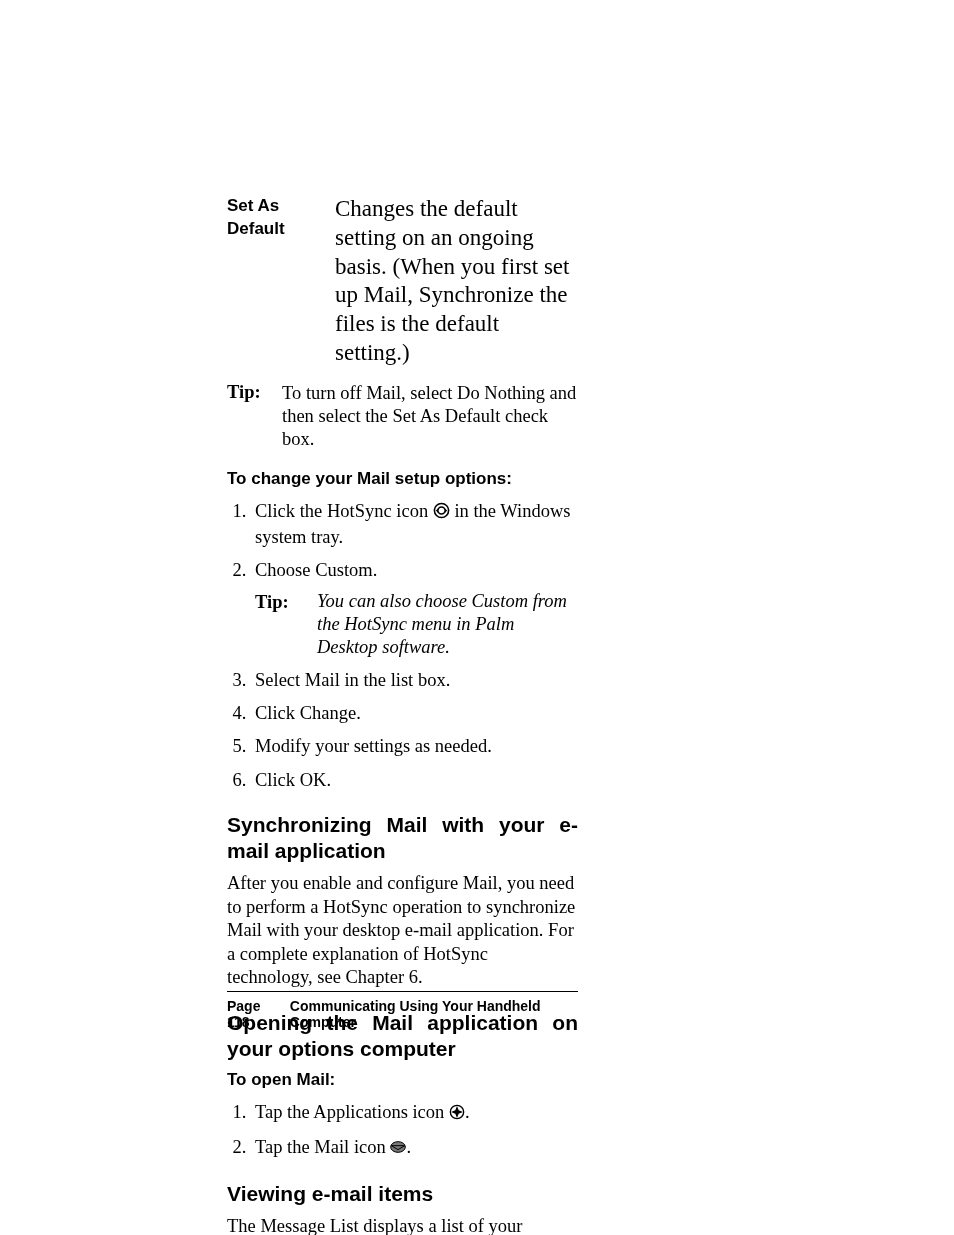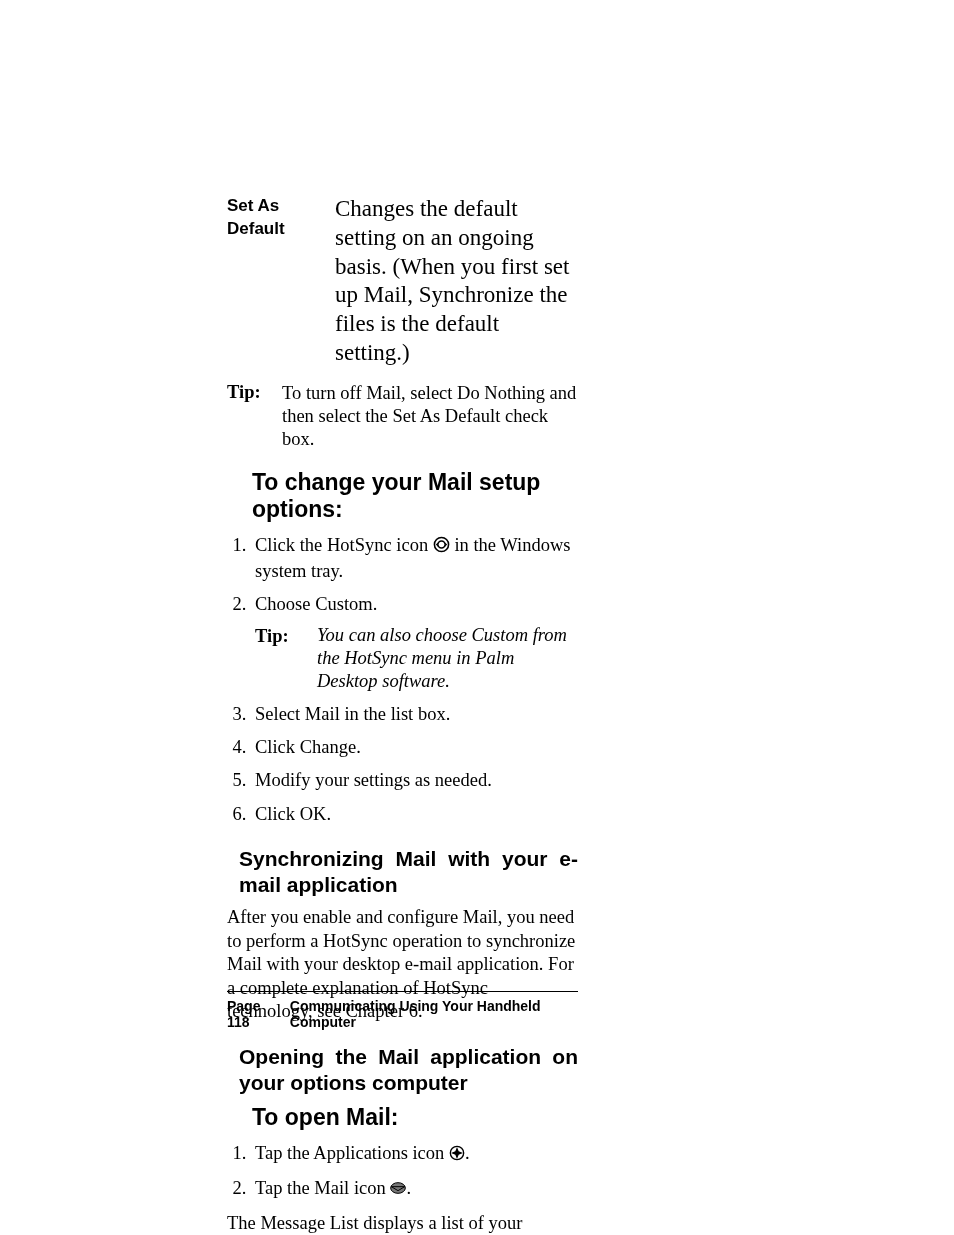--- a/index.html
+++ b/index.html
@@ -44,23 +44,22 @@
     width: 55px;
     flex: 0 0 55px;
     font-size: 18.5px;
     font-weight: 700;
   }
   .tip-body {
     font-size: 18.5px;
     line-height: 1.25;
   }
   .subhead {
-    font-size: 23px;
+    font-size: 17px;
     margin-bottom: 10px;
-    margin-left: 25px;
   }
   ol.steps {
     margin: 0 0 10px 0;
     padding-left: 24px;
     font-size: 18.5px;
   }
   ol.steps li {
     margin-bottom: 9px;
     line-height: 1.3;
     padding-left: 4px;
@@ -76,21 +75,21 @@
     font-weight: 700;
   }
   .inner-tip-body {
     line-height: 1.25;
     font-style: italic;
   }
   h2.section {
     font-family: Arial, Helvetica, sans-serif;
     font-weight: 700;
     font-size: 21px;
-    margin: 20px 0 8px 12px;
+    margin: 20px 0 8px 0;
     line-height: 1.25;
     text-align: justify;
   }
   h2.section.stretch {
     text-align: justify;
     text-align-last: left;
   }
   p.body {
     font-size: 18.5px;
     line-height: 1.27;
@@ -178,20 +177,21 @@
     </li>
     <li>
       <span>Tap the Mail icon </span><span class="icon"><svg width="16" height="16" viewBox="0 0 24 24">
             <ellipse cx="12" cy="12" rx="11" ry="8" fill="#777" stroke="#000" stroke-width="1.5"></ellipse>
             <path d="M2 10 L12 16 L22 10" fill="none" stroke="#000" stroke-width="1.5"></path>
             <path d="M2 10 L22 10" stroke="#000" stroke-width="1.5"></path>
           </svg></span><span>.</span>
     </li>
   </ol>
 
+  <h2 class="section">Viewing e-mail items</h2>
   <p class="body">The Message List displays a list of your incoming e-mail items, who sent them, and the date they were received. E-mail items you've read have a check next to them. High-priority e-mail items appear in bold.</p>
 
   <div class="footer">
     <hr class="footer-rule">
     <div class="footer-line">
       <span>Page 118</span>
       <span>Communicating Using Your Handheld Computer</span>
     </div>
   </div>
 

